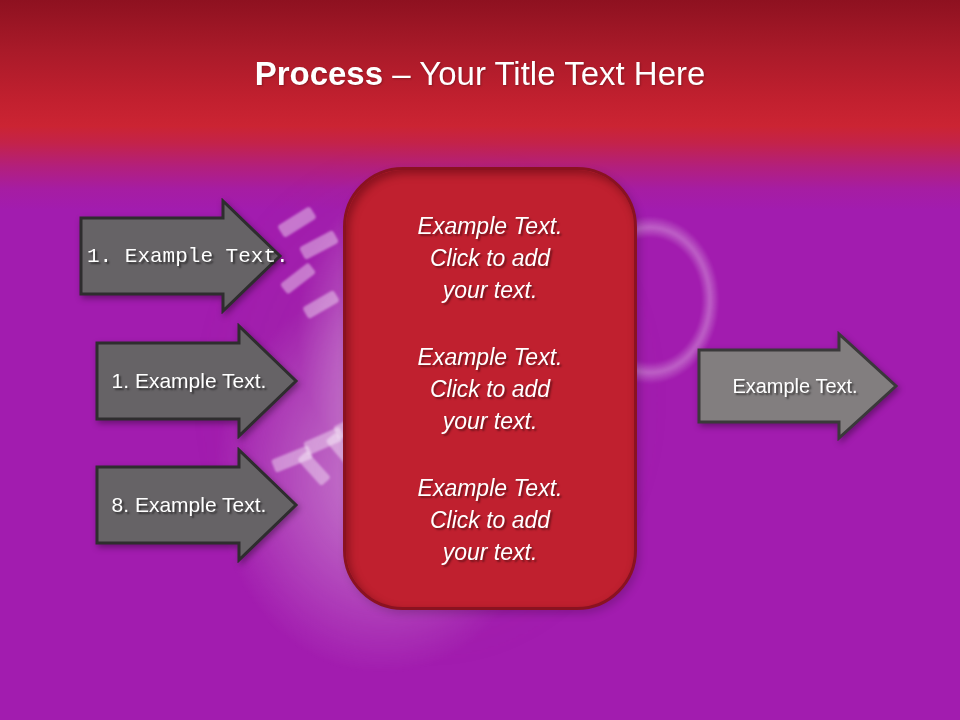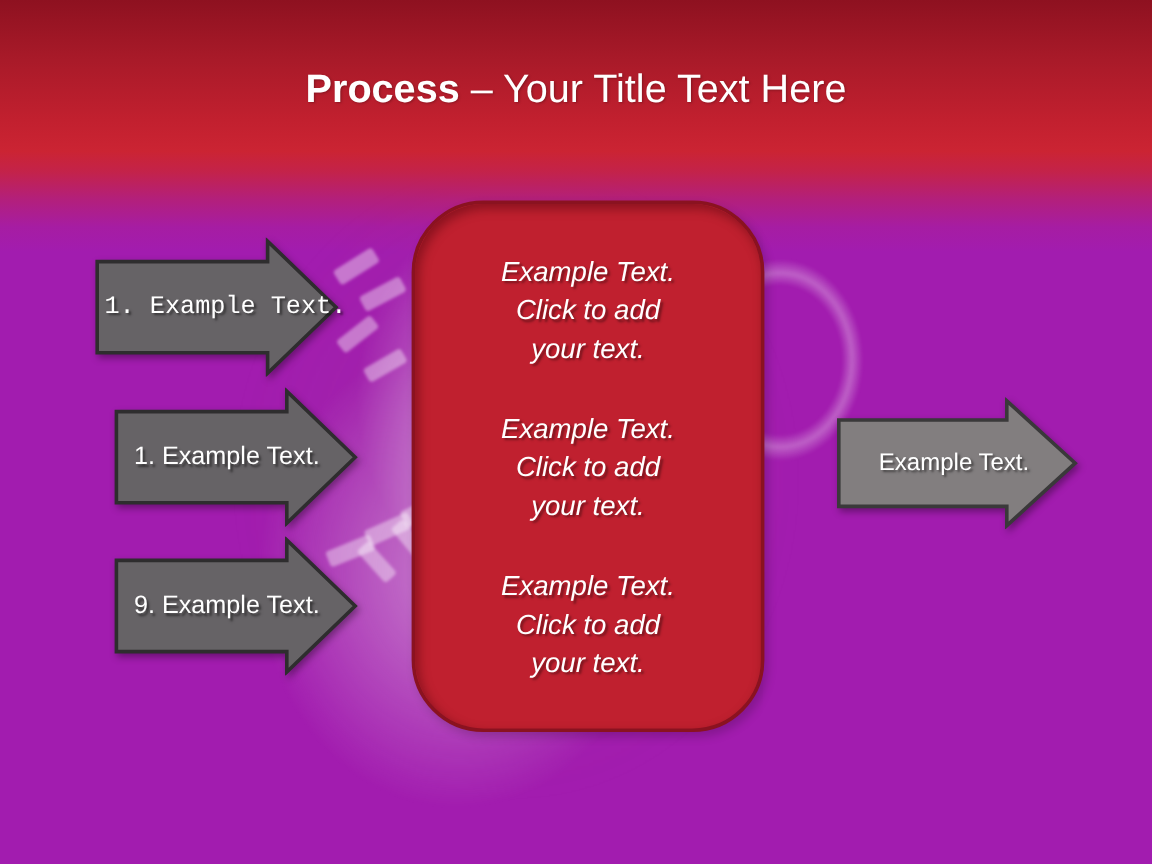--- a/index.html
+++ b/index.html
@@ -119,21 +119,21 @@
     <svg viewBox="0 0 205 116" width="205" height="116">
       <polygon points="2,20 144,20 144,3 201,58 144,113 144,96 2,96" stroke="#2e2d2e" stroke-width="3" stroke-linejoin="miter" fill="#666366"></polygon>
     </svg>
     <div class="arrow-label">1. Example Text.</div>
   </div>
 
   <div class="arrow" style="left:95px;top:447px;">
     <svg viewBox="0 0 205 116" width="205" height="116">
       <polygon points="2,20 144,20 144,3 201,58 144,113 144,96 2,96" stroke="#2e2d2e" stroke-width="3" stroke-linejoin="miter" fill="#666366"></polygon>
     </svg>
-    <div class="arrow-label">9. Example Text.</div>
+    <div class="arrow-label">8. Example Text.</div>
   </div>
 
   <div class="center-box">
     <p class="box-paragraph">Example Text.
 Click  to add
 your text.</p>
     <p class="box-paragraph">Example Text.
 Click  to add
 your text.</p>
     <p class="box-paragraph">Example Text.

